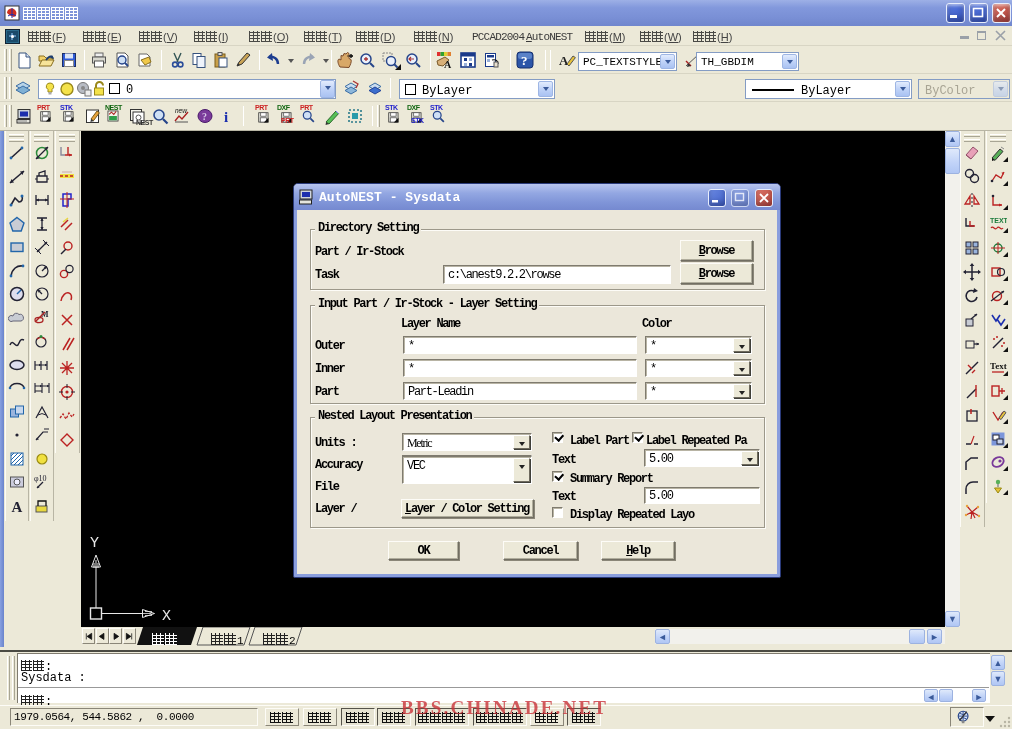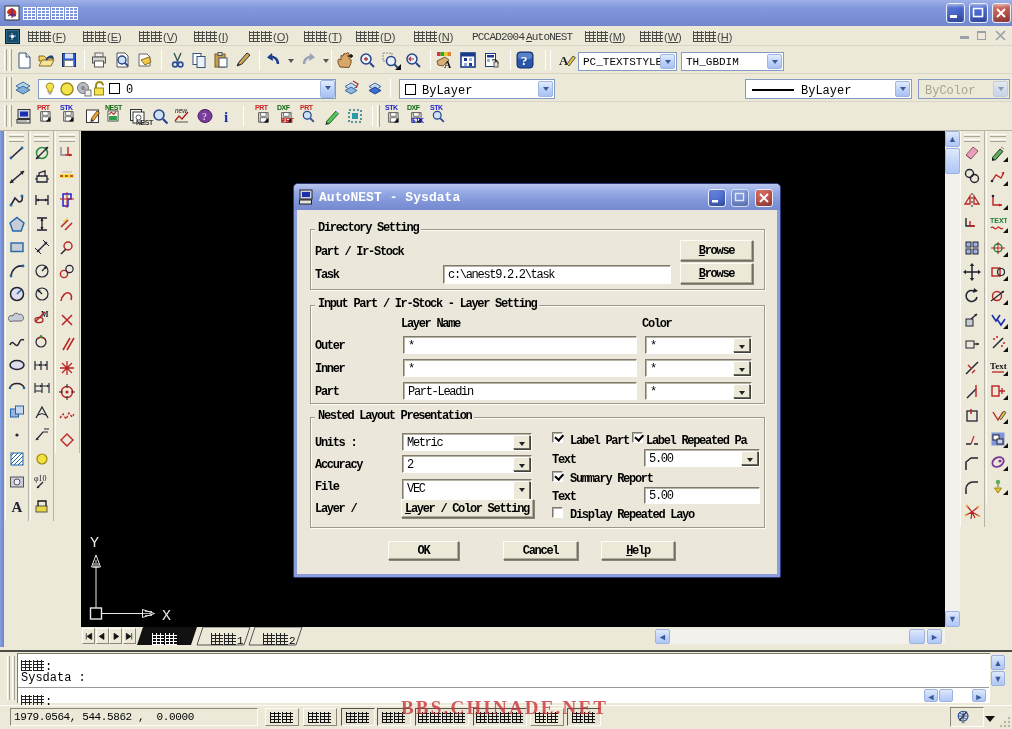--- a/index.html
+++ b/index.html
@@ -204,21 +204,21 @@
     </svg>
 <div class="xcombo" style="left:578px;top:52px;width:99px;height:19px">
       <span style="position:absolute;left:4px;top:3px">PC_TEXTSTYLE</span>
       <span class="xarr"></span>
     </div>
 <svg style="position:absolute;left:684px;top:51px" width="18" height="18" viewBox="0 0 18 18">
       <path d="M2 15L15 3" stroke="#555"></path>
       <path d="M2 10l5 5" stroke="#a22" stroke-width="1.4"></path>
       <path d="M3 16l4-1-3-3z" fill="#333"></path>
     </svg>
-<div class="xcombo" style="left:681px;top:52px;width:103px;height:19px">
+<div class="xcombo" style="left:696px;top:52px;width:103px;height:19px">
       <span style="position:absolute;left:4px;top:3px">TH_GBDIM</span>
       <span class="xarr"></span>
     </div>
 <div class="abs" style="left:0;top:74px;width:1012px;height:28px;background:#ECE9D8;border-bottom:1px solid #d8d5c4"></div>
 <div class="abs grip" style="left:4px;top:77px;height:22px"></div>
 <div class="abs grip" style="left:9px;top:77px;height:22px"></div>
 <svg style="position:absolute;left:14px;top:79px" width="18" height="18" viewBox="0 0 18 18">
       <path d="M9 3L16 7 9 11 2 7z" fill="#b8d4e8" stroke="#3b6ea5"></path>
       <path d="M9 7L16 11 9 15 2 11z" fill="#7fb0d4" stroke="#3b6ea5"></path>
     </svg>
@@ -784,21 +784,21 @@
 <div class="abs" style="left:731px;top:189px;width:18px;height:18px;border-radius:3px;opacity:0.75;background:linear-gradient(135deg,#8aa0e0,#6a84d0);border:1px solid #e8eefc;box-shadow:inset 0 -4px 5px rgba(0,0,20,.25)"><svg width="16" height="16">
         <rect x="3.5" y="3.5" width="8" height="7" fill="none" stroke="#fff" stroke-width="1.4"></rect>
       </svg></div>
 <div class="abs" style="left:755px;top:189px;width:18px;height:18px;border-radius:3px;opacity:1;background:linear-gradient(135deg,#d87468,#b8453a);border:1px solid #e8eefc;box-shadow:inset 0 -4px 5px rgba(0,0,20,.25)"><svg width="16" height="16">
         <path d="M4 4l8 8M12 4l-8 8" stroke="#fff" stroke-width="1.8"></path>
       </svg></div>
 <div class="gbox" style="left:310px;top:229px;width:455px;height:61px"></div>
 <div class="glab" style="left:315px;top:221px;position:absolute">Directory Setting</div>
 <div class="dlab" style="left:315px;top:245px">Part / Ir-Stock</div>
 <div class="dlab" style="left:315px;top:268px">Task</div>
-<div class="tin" style="left:443px;top:265px;width:228px;height:19px;font-size:12px;letter-spacing:-1.3px;padding:2px 0 0 4px">c:\anest9.2.2\task</div>
+<div class="tin" style="left:443px;top:265px;width:228px;height:19px;font-size:12px;letter-spacing:-1.3px;padding:2px 0 0 4px">c:\anest9.2.2\rowse</div>
 <div class="btn" style="left:680px;top:240px;width:73px;height:21px;font-size:12px;letter-spacing:-1.3px;padding-top:3px"><u>B</u>rowse</div>
 <div class="btn" style="left:680px;top:263px;width:73px;height:21px;font-size:12px;letter-spacing:-1.3px;padding-top:3px"><u>B</u>rowse</div>
 <div class="gbox" style="left:310px;top:305px;width:455px;height:99px"></div>
 <div class="glab" style="left:315px;top:297px">Input Part / Ir-Stock - Layer Setting</div>
 <div class="dlab" style="left:401px;top:317px">Layer Name</div>
 <div class="dlab" style="left:642px;top:317px">Color</div>
 <div class="dlab" style="left:315px;top:339px">Outer</div>
 <div class="tin" style="left:403px;top:336px;width:234px;height:18px;font-size:12px;letter-spacing:-1.3px;padding:2px 0 0 4px">*</div>
 <div class="ccombo" style="left:645px;top:336px;width:107px;height:18px">
       <span style="position:absolute;left:4px;top:2px;font-family:'Liberation Mono';font-size:12px">*</span>
@@ -813,30 +813,30 @@
 <div class="dlab" style="left:315px;top:385px">Part</div>
 <div class="tin" style="left:403px;top:382px;width:234px;height:18px;font-size:12px;letter-spacing:-1.3px;padding:2px 0 0 4px">Part-Leadin</div>
 <div class="ccombo" style="left:645px;top:382px;width:107px;height:18px">
       <span style="position:absolute;left:4px;top:2px;font-family:'Liberation Mono';font-size:12px">*</span>
       <span class="carr"></span>
     </div>
 <div class="gbox" style="left:310px;top:417px;width:455px;height:111px"></div>
 <div class="glab" style="left:315px;top:409px">Nested Layout Presentation</div>
 <div class="dlab" style="left:315px;top:436px">Units :</div>
 <div class="ccombo" style="left:402px;top:433px;width:130px;height:18px">
-      <span style="position:absolute;left:4px;top:2px;font-family:Liberation Mono, monospace;font-size:12px;letter-spacing:-1.3px">Metric</span>
+      <span style="position:absolute;left:4px;top:2px;font-family:Liberation Serif, serif;font-size:12px;letter-spacing:-1.3px">Metric</span>
       <span class="carr"></span>
     </div>
 <div class="dlab" style="left:315px;top:458px">Accuracy</div>
 <div class="ccombo" style="left:402px;top:455px;width:130px;height:18px">
       <span style="position:absolute;left:4px;top:2px;font-family:'Liberation Mono';font-size:12px;letter-spacing:-1.3px">2</span>
       <span class="carr"></span>
     </div>
 <div class="dlab" style="left:315px;top:480px">File</div>
-<div class="ccombo" style="left:402px;top:479px;width:130px;height:34px">
+<div class="ccombo" style="left:402px;top:456px;width:130px;height:28px">
       <span style="position:absolute;left:4px;top:2px;font-family:'Liberation Mono';font-size:12px;letter-spacing:-1.3px">VEC</span>
       <span class="carr"></span>
     </div>
 <div class="dlab" style="left:315px;top:502px">Layer /</div>
 <div class="btn" style="left:401px;top:499px;width:133px;height:19px;font-size:12px;letter-spacing:-1.3px;padding-top:2px;text-align:left;padding-left:3px"><u>L</u>ayer / Color Setting</div>
 <div class="cb ck" style="left:552px;top:432px"></div>
 <div class="dlab" style="left:570px;top:434px">Label Part</div>
 <div class="cb ck" style="left:632px;top:432px"></div>
 <div class="dlab" style="left:646px;top:434px">Label Repeated Pa</div>
 <div class="dlab" style="left:552px;top:453px">Text</div>

